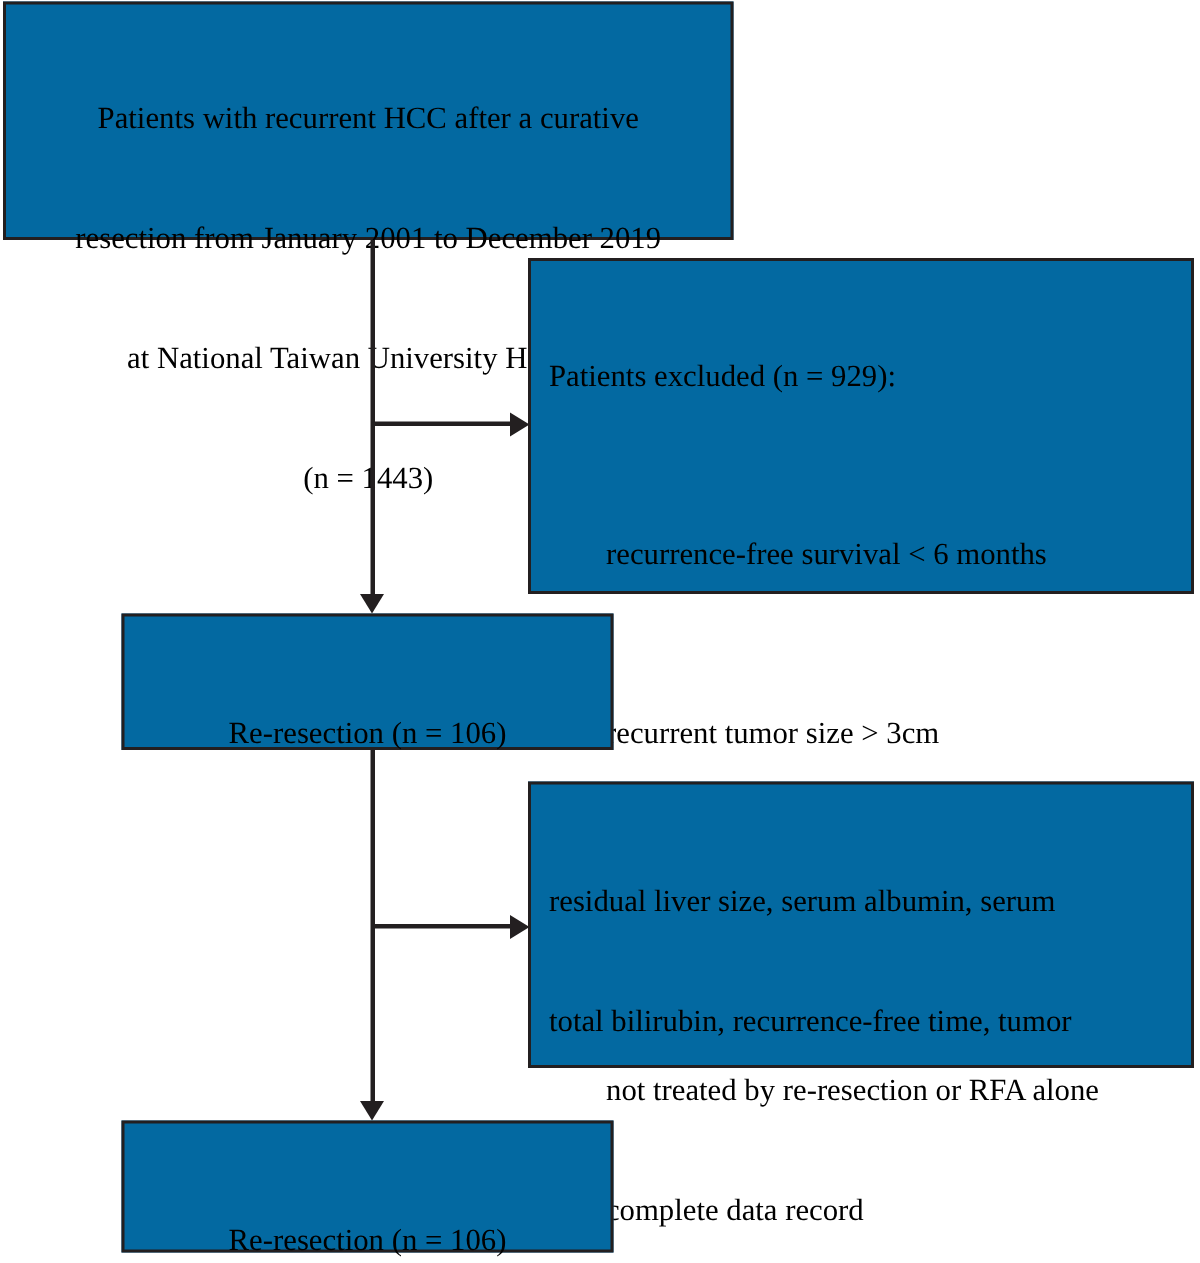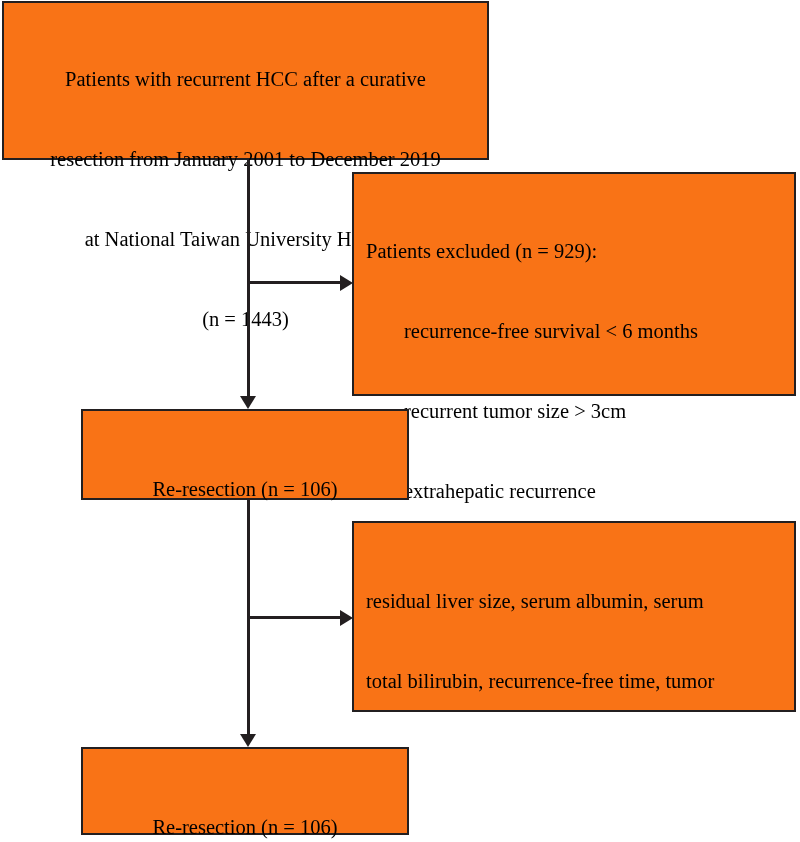--- a/index.html
+++ b/index.html
@@ -16,21 +16,21 @@
     position: relative;
     width: 800px;
     height: 842px;
     background: #ffffff;
     overflow: hidden;
   }
   .fc-box {
     position: absolute;
     box-sizing: border-box;
     border: 2px solid #231f20;
-    background: #f97316;
+    background: #0369a1;
   }
   .fc-text {
     position: absolute;
     left: 0;
     right: 0;
     white-space: pre-wrap;
     line-height: 1.30;
   }
   .txt-center {
     text-align: center;
@@ -51,21 +51,21 @@
     border-top: 13px solid #231f20;
   }
   .arrow-right {
     position: absolute;
     width: 0;
     height: 0;
     border-top: 8px solid transparent;
     border-bottom: 8px solid transparent;
     border-left: 13px solid #231f20;
   }
-  .indent-1 { padding-left: 38px; display: block; }
+  .indent-1 { padding-left: 38px; display: block; margin-top: 39px; }
   .indent-2 { padding-left: 22px; display: block; }
   .line-block { display: block; }
 </style>
 </head>
 <body>
 
 <div id="flow-canvas">
 
   <div class="fc-box" style="left:2px; top:1px; width:487px; height:159px;">
     <div class="fc-text txt-center" style="top:10px; font-size:20.5px;">

